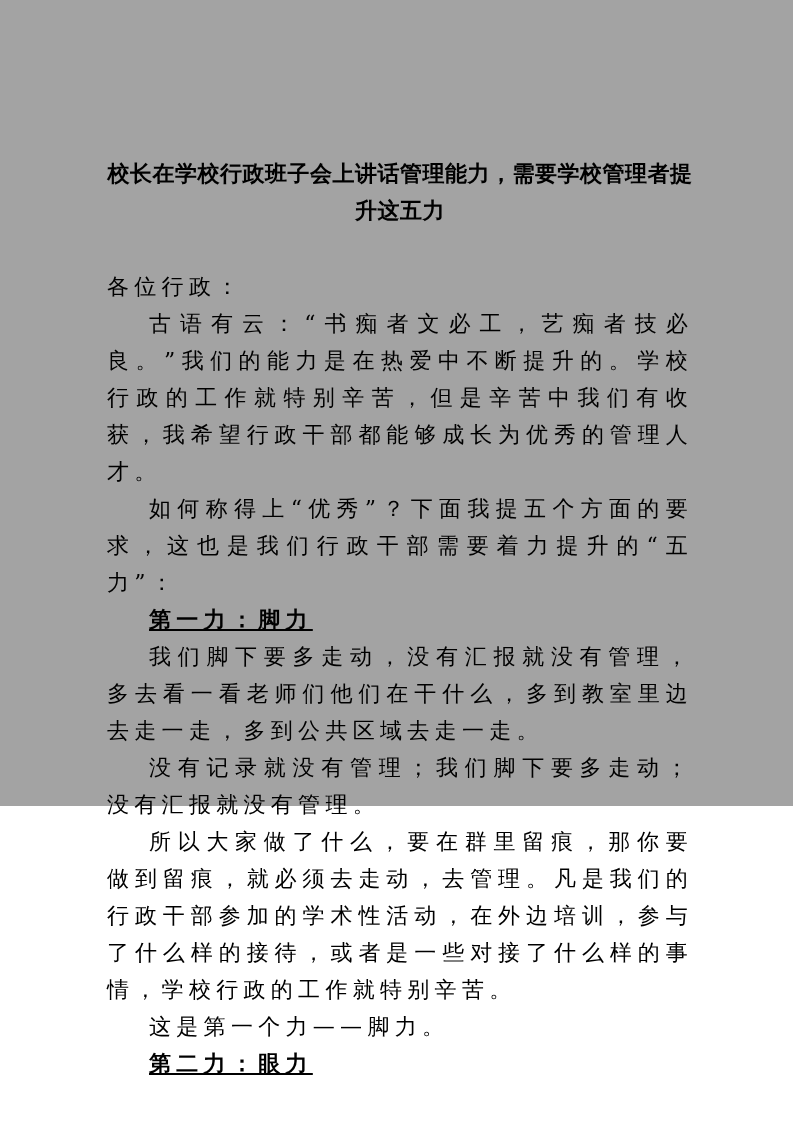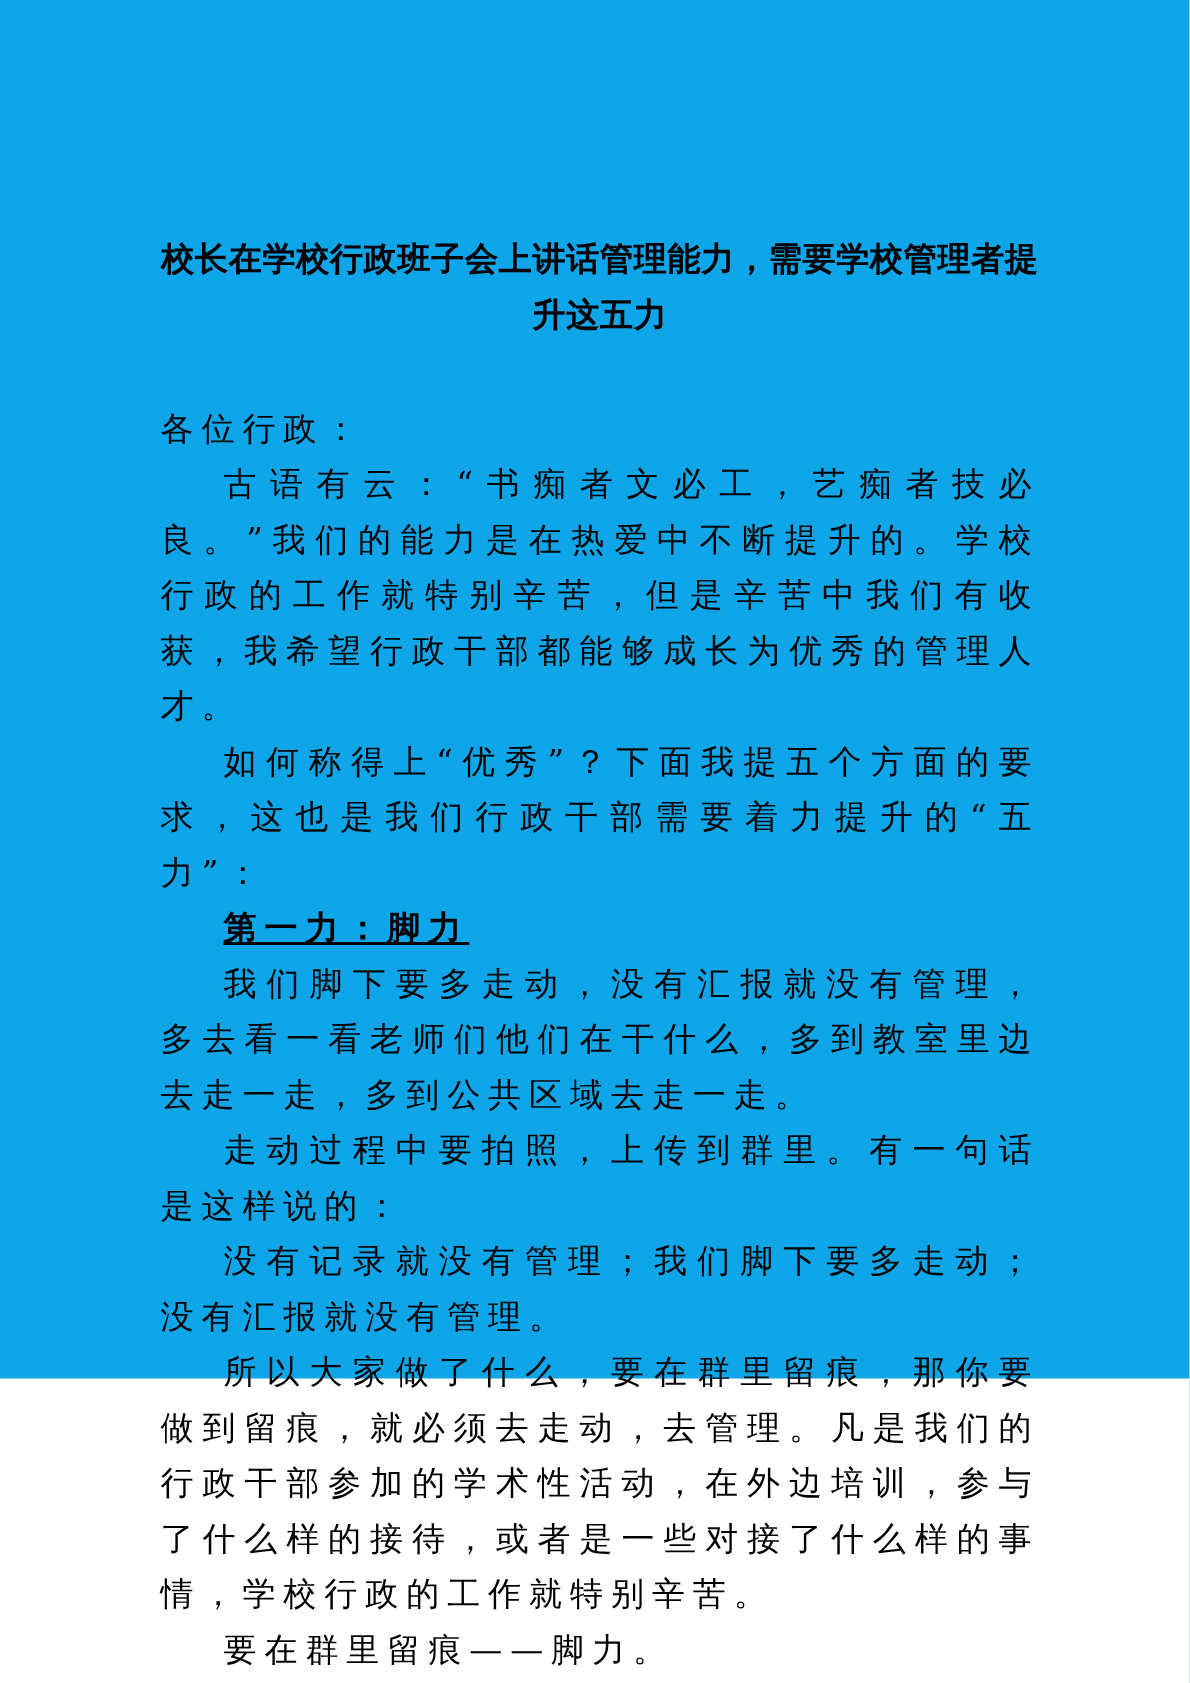--- a/index.html
+++ b/index.html
@@ -12,22 +12,22 @@
       height: 1122px;
       position: relative;
       overflow: hidden;
       color: #000000;
     }
     .page {
       position: absolute;
       left: 0;
       top: 0;
       width: 793px;
-      height: 919px;
-      background: #0ea5e9;
+      height: 806px;
+      background: #a3a3a3;
     }
     .title {
       position: absolute;
       left: 100px;
       top: 155px;
       width: 600px;
       text-align: center;
       font-family: "DejaVu Sans", sans-serif;
       font-weight: bold;
       font-size: 22px;
@@ -66,20 +66,19 @@
 <div class="page">
   <div class="title">校长在学校行政班子会上讲话管理能力，需要学校管理者提升这五力</div>
 
   <div class="body">
     <p class="para">各位行政：</p>
     <p class="para indent">古语有云：“书痴者文必工，艺痴者技必良。”我们的能力是在热爱中不断提升的。学校行政的工作就特别辛苦，但是辛苦中我们有收获，我希望行政干部都能够成长为优秀的管理人才。</p>
     <p class="para indent">如何称得上“优秀”？下面我提五个方面的要求，这也是我们行政干部需要着力提升的“五力”：</p>
 
     <p class="heading">第一力：脚力</p>
     <p class="para indent">我们脚下要多走动，没有汇报就没有管理，多去看一看老师们他们在干什么，多到教室里边去走一走，多到公共区域去走一走。</p>
-    <p class="para indent">走动过程中要拍照，上传到群里。有一句话是这样说的：</p>
     <p class="para indent">没有记录就没有管理；我们脚下要多走动；没有汇报就没有管理。</p>
     <p class="para indent">所以大家做了什么，要在群里留痕，那你要做到留痕，就必须去走动，去管理。凡是我们的行政干部参加的学术性活动，在外边培训，参与了什么样的接待，或者是一些对接了什么样的事情，学校行政的工作就特别辛苦。</p>
-    <p class="para indent">要在群里留痕——脚力。</p>
+    <p class="para indent">这是第一个力——脚力。</p>
 
     <p class="heading">第二力：眼力</p>
   </div>
 </div>
 
 </body></html>

